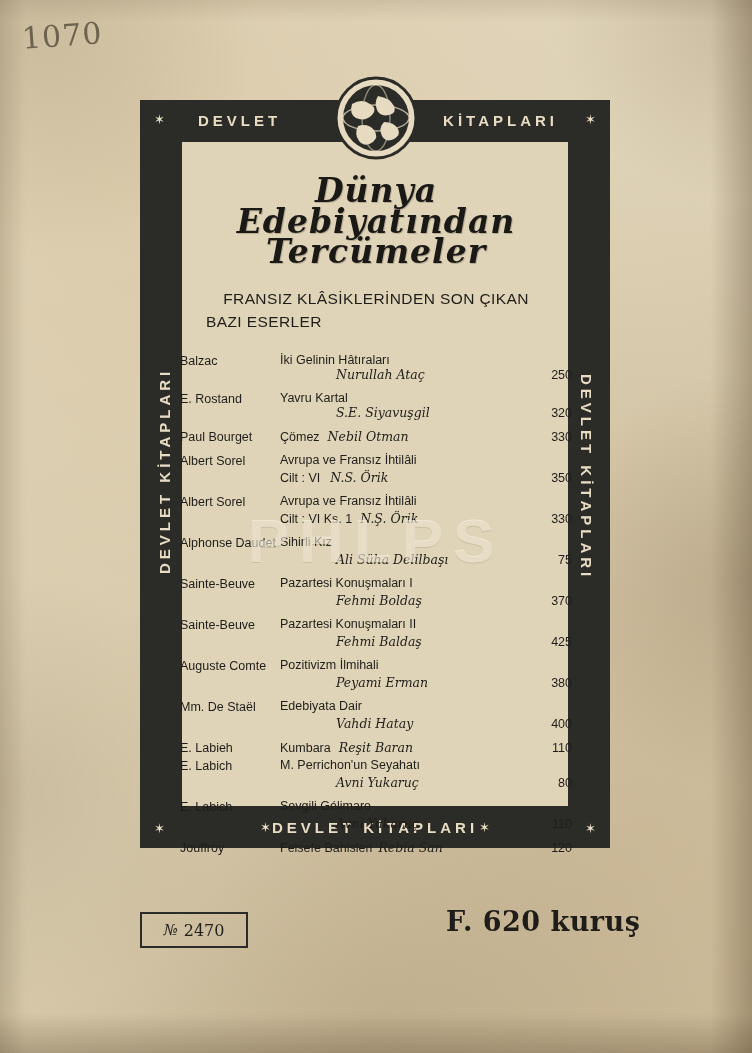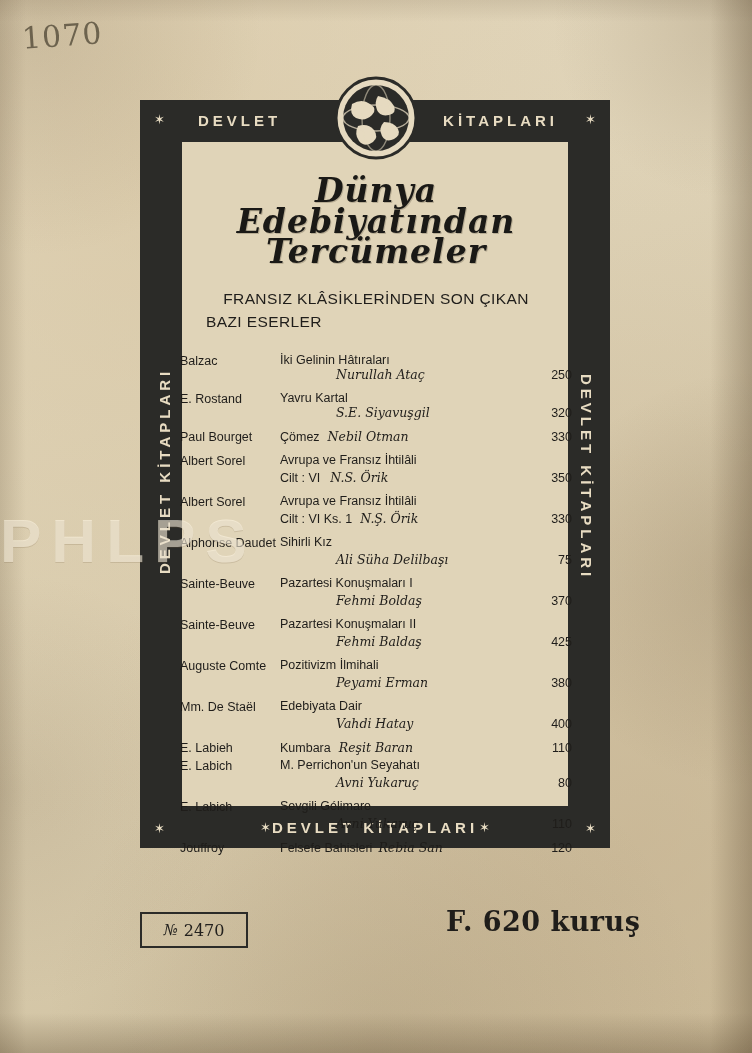--- a/index.html
+++ b/index.html
@@ -266,20 +266,21 @@
     color: #1f1d1a;
     letter-spacing: .5px;
   }
 
   
   #watermark {
     position: absolute;
     left: 0;
     right: 0;
     top: 505px;
+    text-align: center;
     font-family: "Liberation Sans", sans-serif;
     font-weight: bold;
     font-size: 62px;
     letter-spacing: 10px;
     color: rgba(255,248,232,0.55);
     text-shadow: 0 1px 0 rgba(120,100,70,.20);
     pointer-events: none;
     z-index: 20;
   }
 </style>

